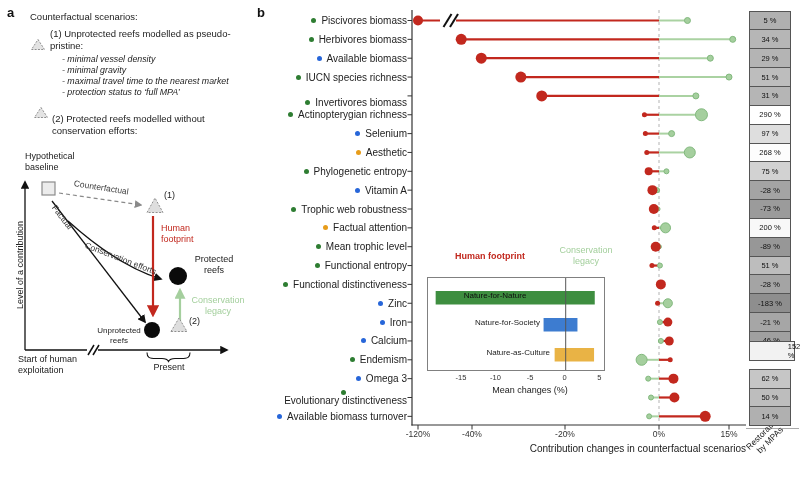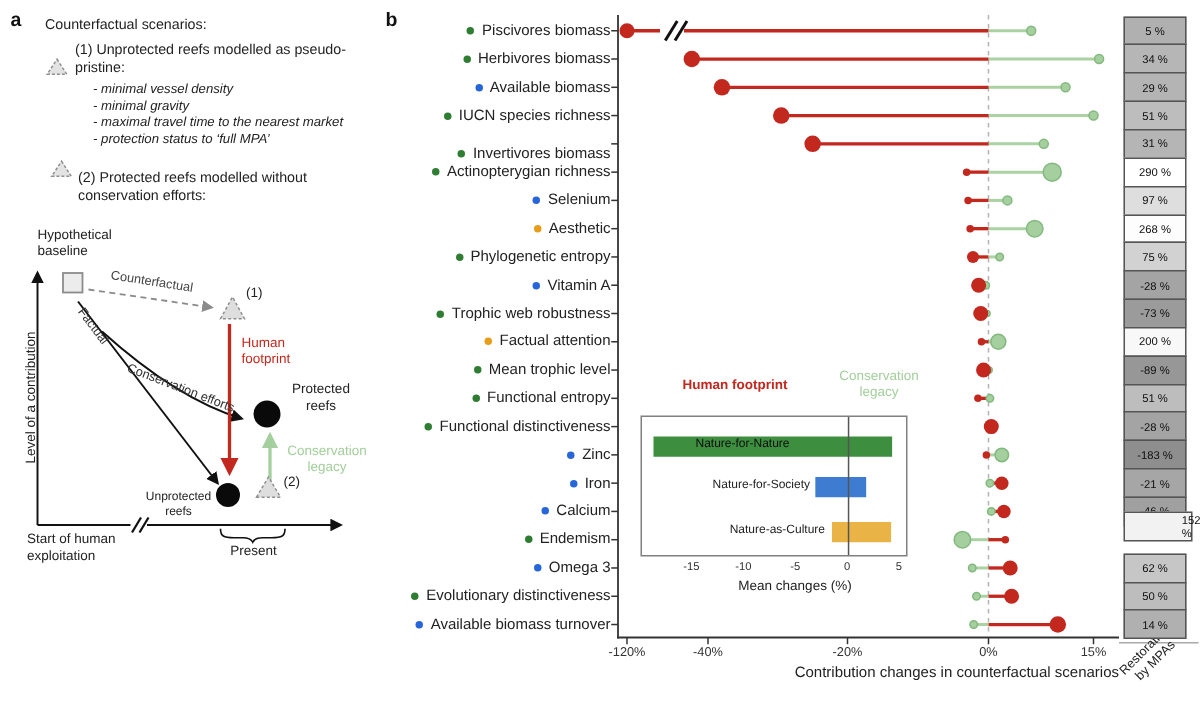--- a/index.html
+++ b/index.html
@@ -331,21 +331,21 @@
     <div class="rowlab" style="top: 352.3px;">
       <span class="dot" style="background: rgb(46, 125, 50);"></span>
       <span>Endemism</span>
     </div>
     <div class="cell" style="top: 341px; background: rgb(242, 242, 242); border-color: rgb(85, 85, 85); padding-left: 44px;">152 %</div>
     <div class="rowlab" style="top: 371.15px;">
       <span class="dot" style="background: rgb(39, 102, 217);"></span>
       <span>Omega 3</span>
     </div>
     <div class="cell" style="top: 368.7px; background: rgb(198, 198, 198); border-color: rgb(85, 85, 85);">62 %</div>
-    <div class="rowlab" style="top: 390px;">
+    <div class="rowlab" style="top: 390px; flex-direction: column;">
       <span class="dot" style="background: rgb(46, 125, 50);"></span>
       <span>Evolutionary distinctiveness</span>
     </div>
     <div class="cell" style="top: 387.55px; background: rgb(189, 189, 189); border-color: rgb(85, 85, 85);">50 %</div>
     <div class="rowlab" style="top: 408.85px;">
       <span class="dot" style="background: rgb(39, 102, 217);"></span>
       <span>Available biomass turnover</span>
     </div>
     <div class="cell" style="top: 406.4px; background: rgb(176, 176, 176); border-color: rgb(85, 85, 85);">14 %</div>
     <div class="xtick" style="left: 396px;">-120%</div>

